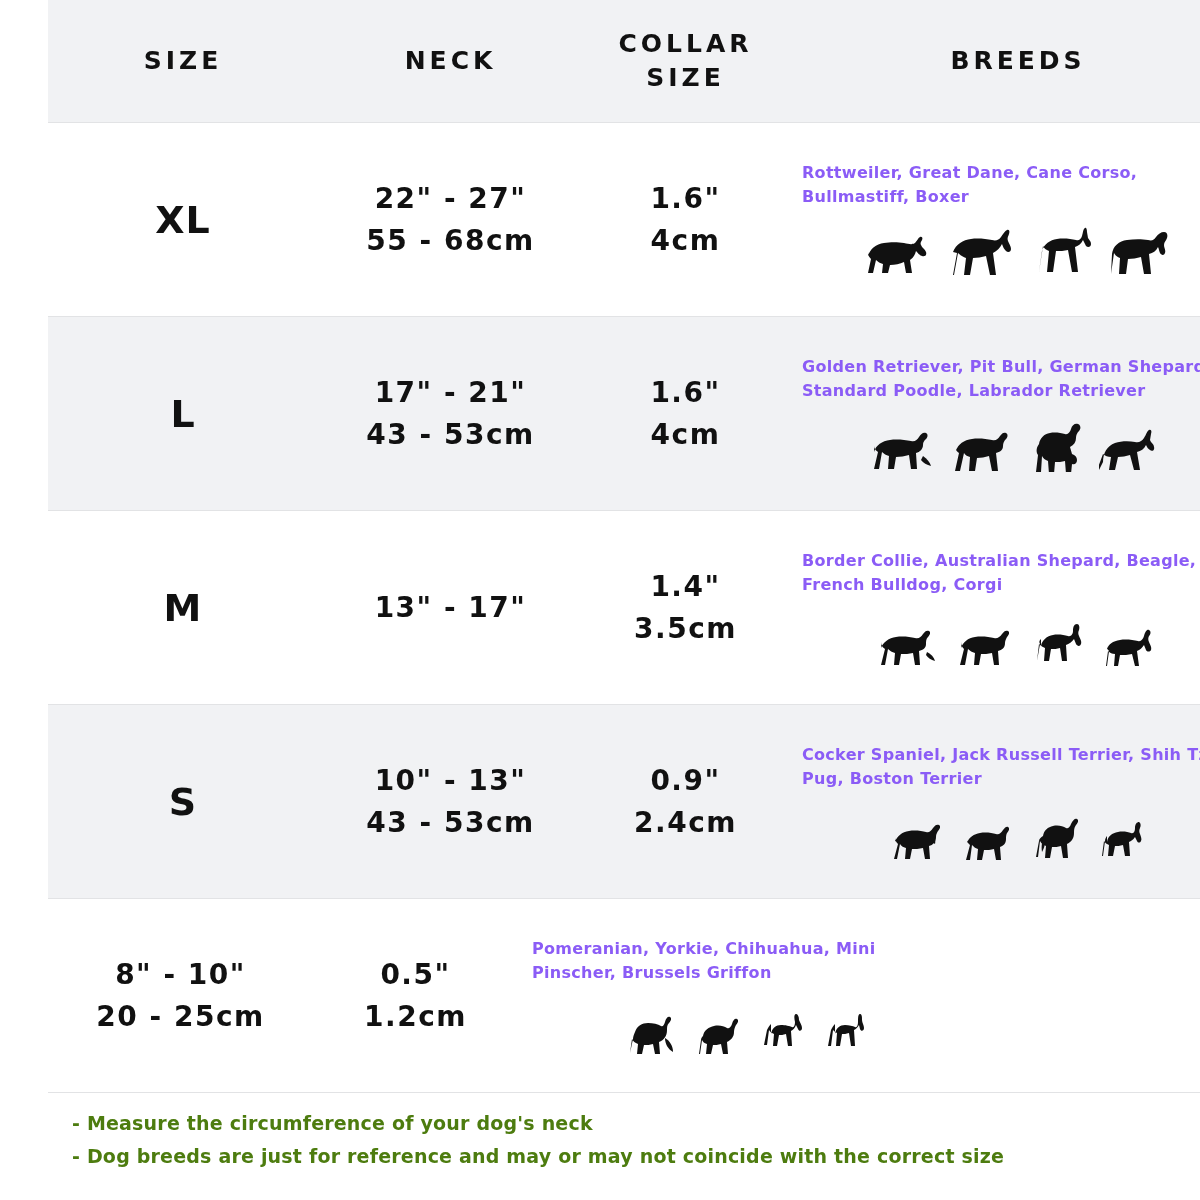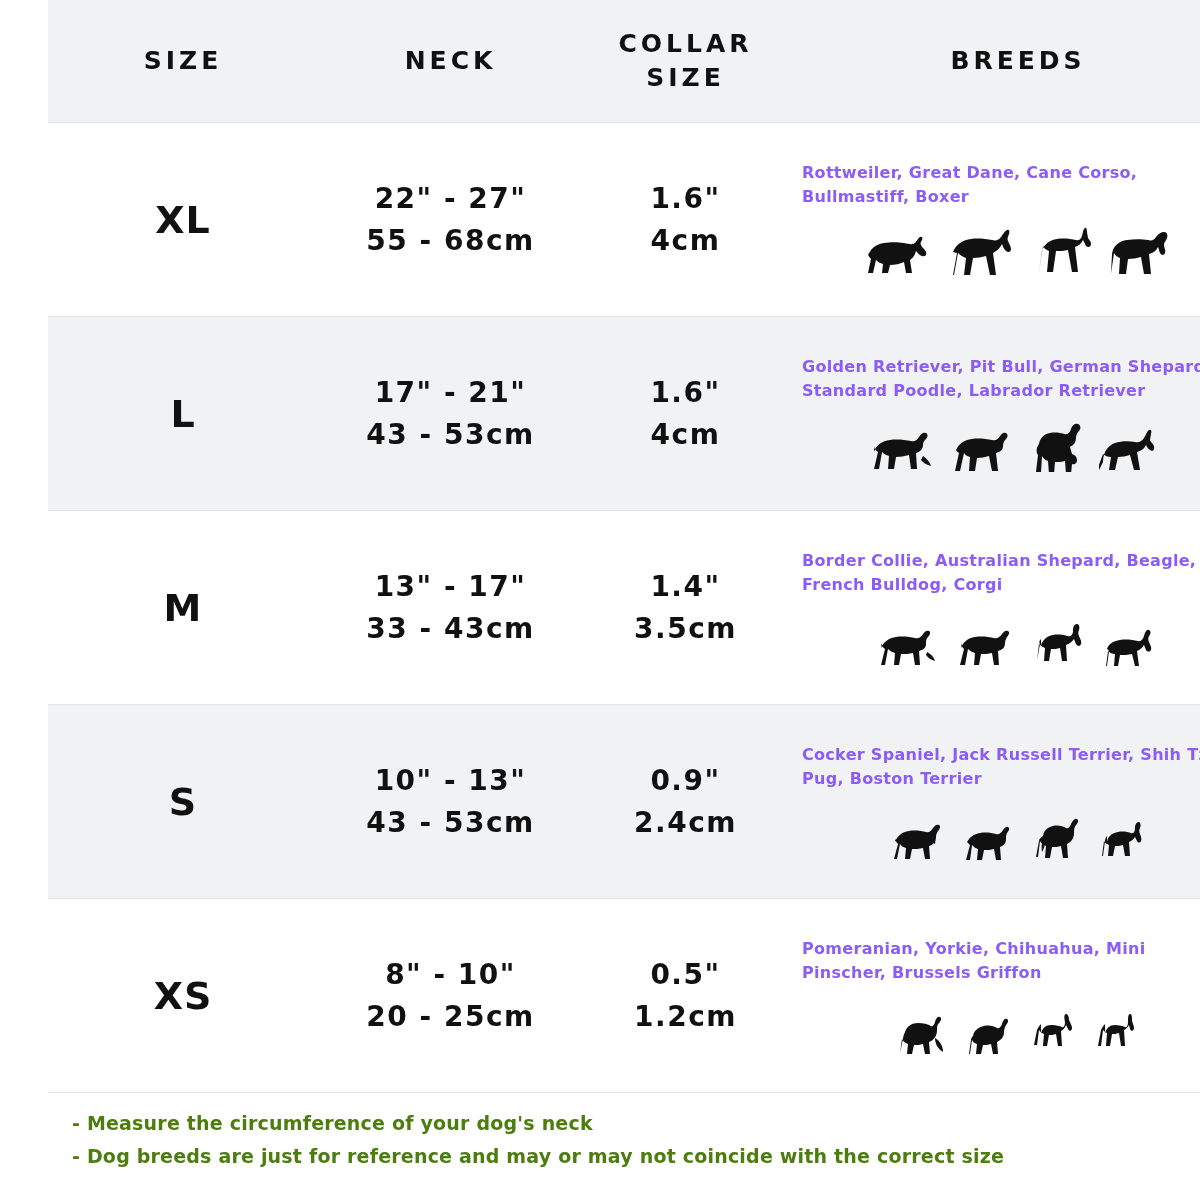--- a/index.html
+++ b/index.html
@@ -208,21 +208,20 @@
       </div>
     </div>
   </div>
 
   <div class="row plain">
     <div class="cell col-size">
       <span class="size-label">M</span>
     </div>
     <div class="cell col-neck">
       <span class="measure">13" - 17"</span>
-      <span class="measure">33 - 43cm</span>
     </div>
     <div class="cell col-width">
       <span class="measure">1.4"</span>
       <span class="measure">3.5cm</span>
     </div>
     <div class="breeds-cell col-breeds">
       <span class="breeds-text">Border Collie, Australian Shepard, Beagle, French Bulldog, Corgi</span>
       <div class="silhouettes">
         <span>
           <svg width="64" height="42" viewBox="0 0 64 42">
@@ -284,23 +283,20 @@
         <span>
           <svg width="50" height="42" viewBox="0 0 50 42">
               <path fill="#111" d="M10 24c1-6 5-9 11-10 5-1 10 0 13 1 3 1 4-2 4-5 0-4 2-6 4-6 2 1 2 4 1 6-1 2-1 4 0 6 1 3 2 5 1 7-1 2-3 2-4 0l-2-4c-2 3-4 4-6 5l1 14h-5l-2-11c-3 1-6 1-8 1l-2 10h-5l1-11c-2-1-4-2-5-4l-2 15H6l2-15c0-2 1-4 2-5z"></path>
             </svg>
         </span>
       </div>
     </div>
   </div>
 
   <div class="row plain">
-    <div class="cell col-size">
-      <span class="size-label">XS</span>
-    </div>
     <div class="cell col-neck">
       <span class="measure">8" - 10"</span>
       <span class="measure">20 - 25cm</span>
     </div>
     <div class="cell col-width">
       <span class="measure">0.5"</span>
       <span class="measure">1.2cm</span>
     </div>
     <div class="breeds-cell col-breeds">
       <span class="breeds-text">Pomeranian, Yorkie, Chihuahua, Mini Pinscher, Brussels Griffon</span>

